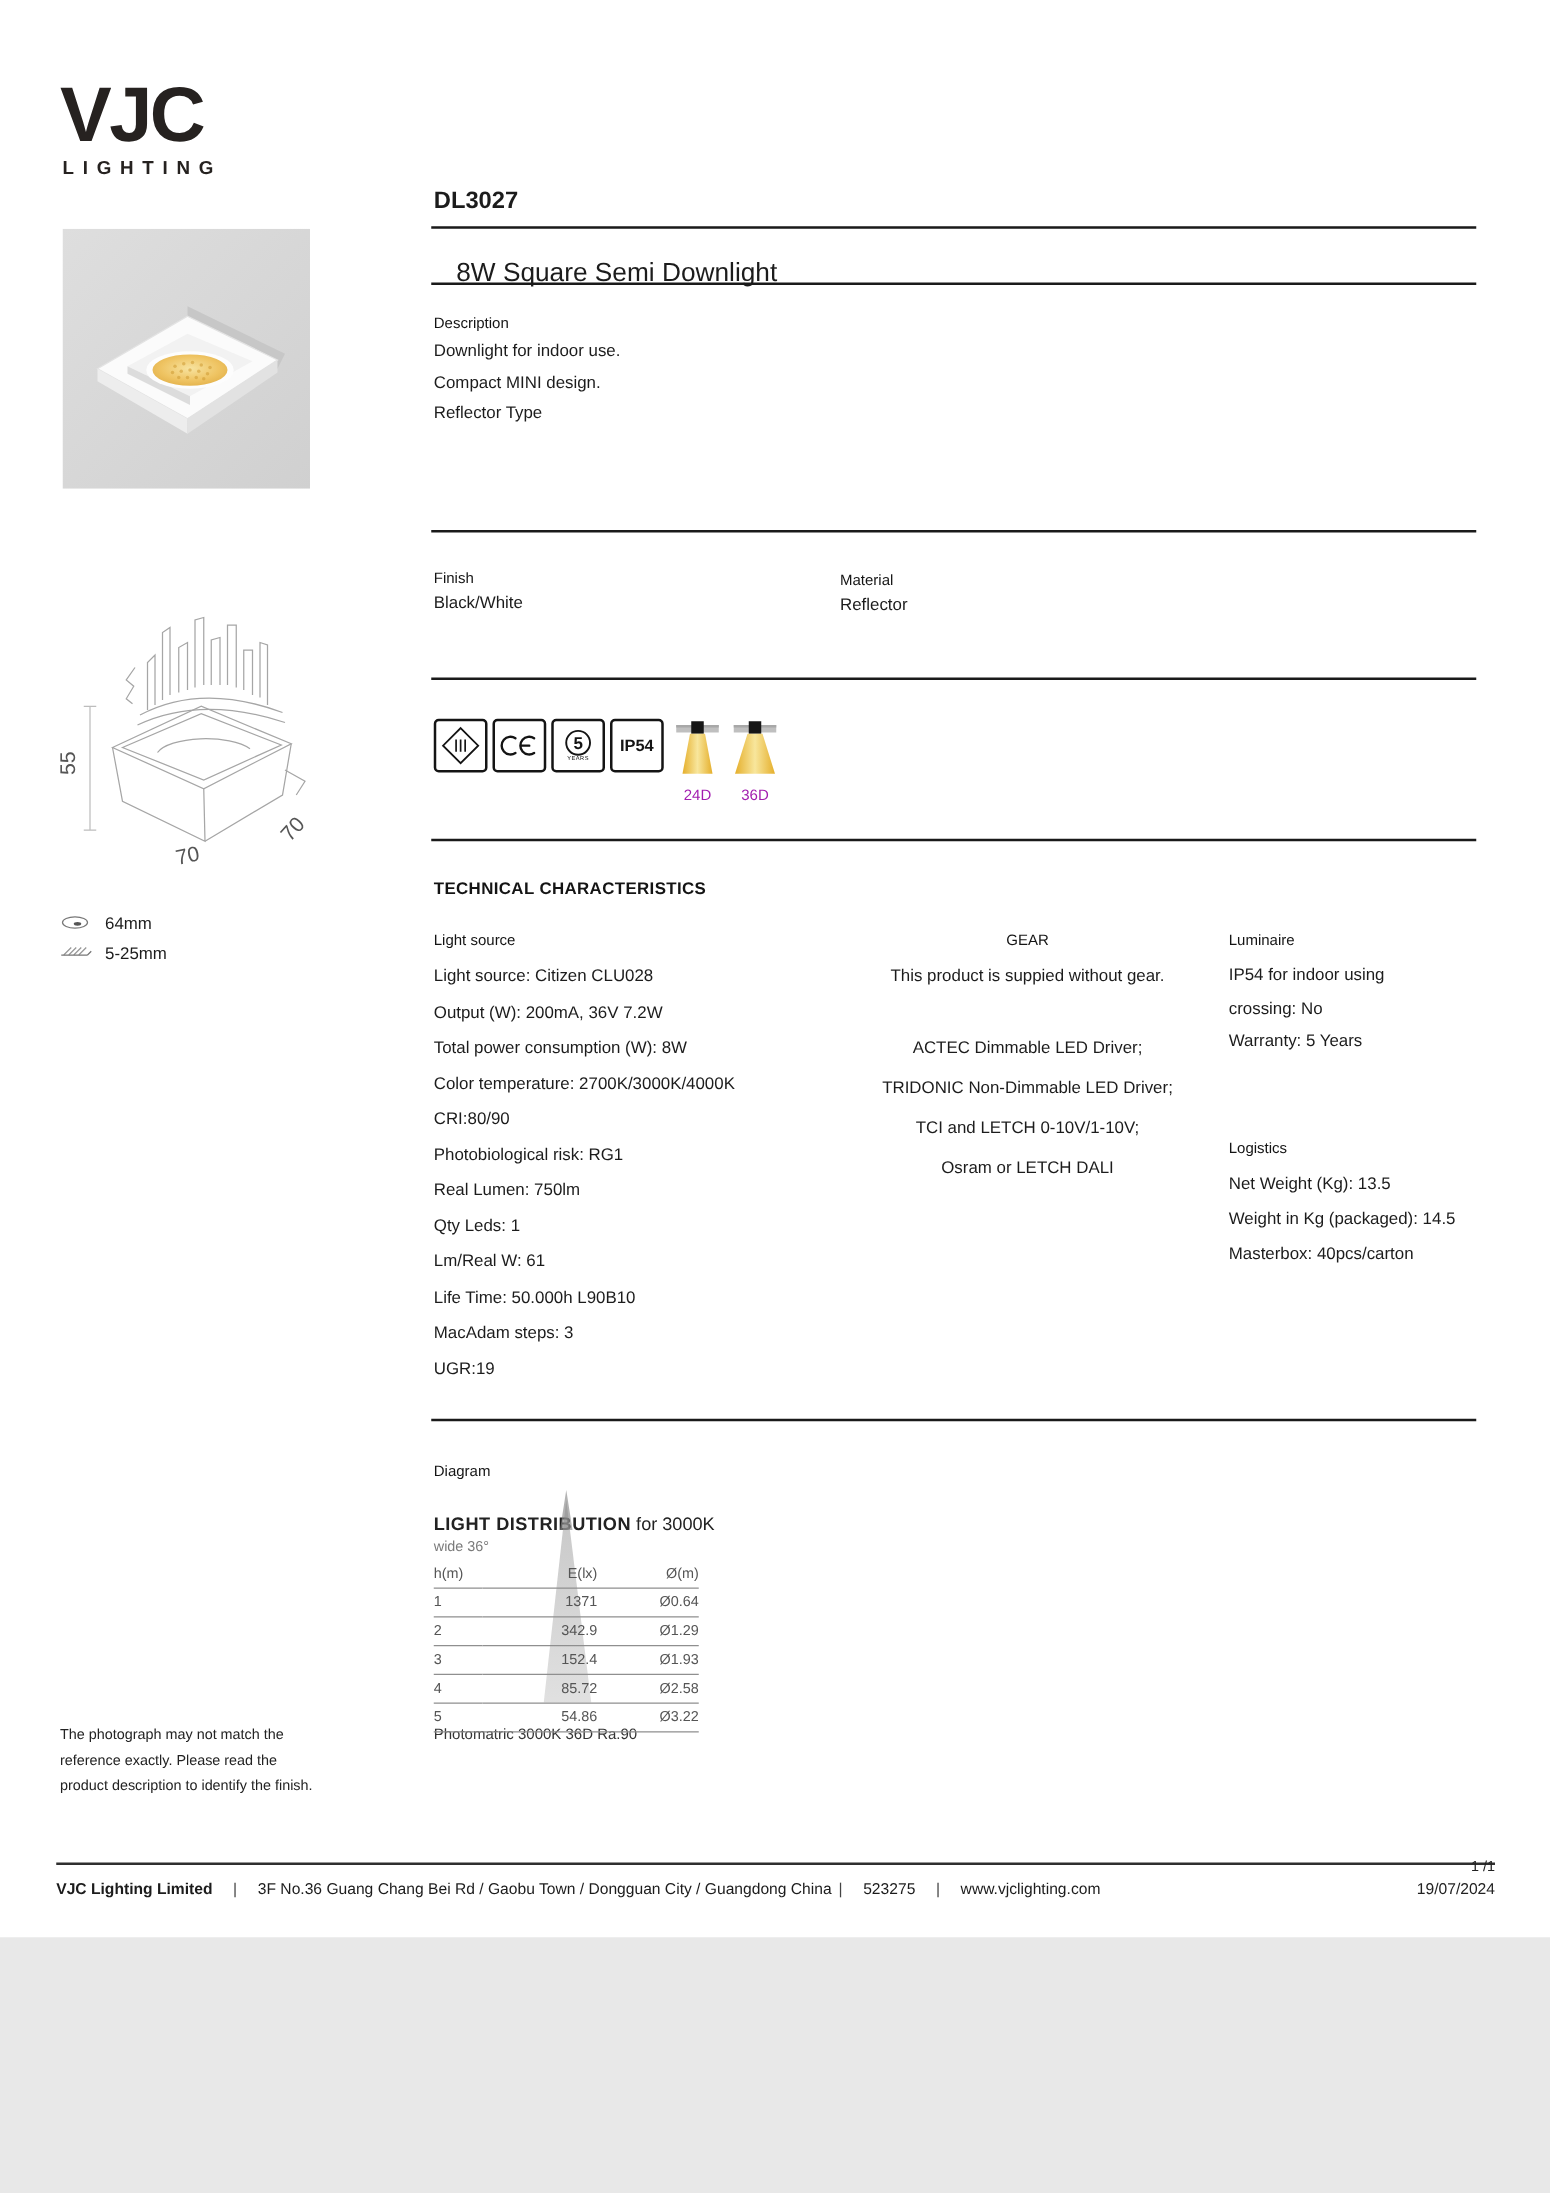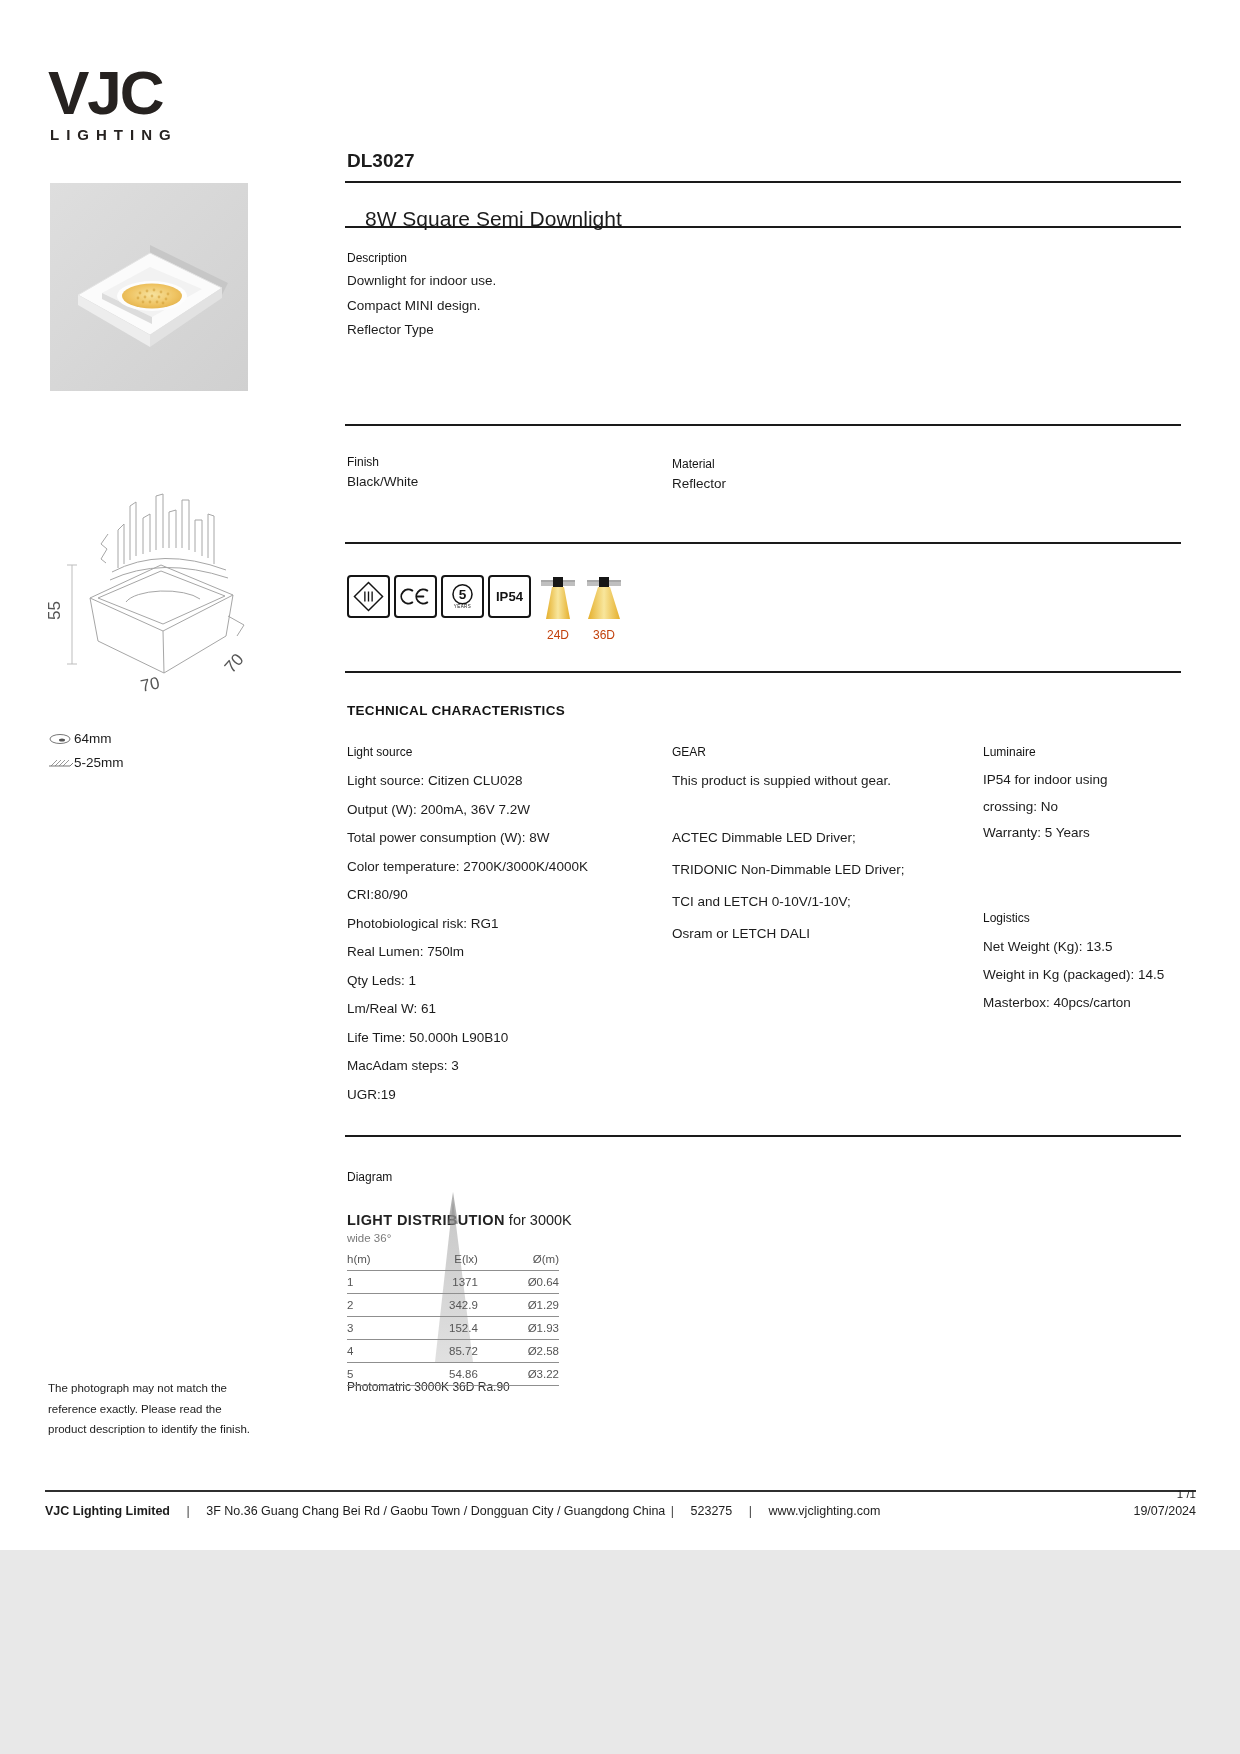--- a/index.html
+++ b/index.html
@@ -10,21 +10,21 @@
   }
   .abs{position:absolute;}
 
   
   .logo-word{left:48px;top:62px;font-size:62px;font-weight:800;letter-spacing:-2px;color:#262220;line-height:1;}
   .logo-sub{left:50px;top:126px;font-size:15px;font-weight:600;letter-spacing:7px;color:#262220;}
 
   
   .photo{left:50px;top:183px;width:198px;height:208px;}
   .dim-drawing{left:46px;top:468px;width:228px;height:232px;}
-  .cutout-row{left:48px;display:flex;align-items:center;font-size:13.5px;color:#1c1c1c;}
+  .cutout-row{left:48px;display:flex;gap:10px;font-size:13.5px;color:#1c1c1c;}
   .cutout-row.r1{top:731px;}
   .cutout-row.r2{top:755px;}
 
   
   .model{left:347px;top:150px;font-size:19px;font-weight:700;text-align:right;}
   .rule{left:345px;width:836px;height:2px;background:#1a1a1a;}
   .rule.r1{top:181px;}
   .rule.r2{top:226px;}
   .rule.r3{top:424px;height:2px;}
   .rule.r4{top:542px;}
@@ -38,28 +38,28 @@
   .material{left:672px;top:457px;}
   .kv .val{margin-top:5px;font-size:13.5px;}
 
   
   .icons-row{left:347px;top:575px;display:flex;gap:4px;}
   .cert-box{width:43px;height:43px;border:2px solid #141414;border-radius:4px;box-sizing:border-box;
     display:flex;align-items:center;justify-content:center;background:#fff;}
   .beam{position:absolute;top:575px;width:36px;text-align:center;}
   .beam.b1{left:540px;}
   .beam.b2{left:586px;}
-  .beam-label{margin-top:3px;font-size:12px;color:#c2410c;text-align:center;}
+  .beam-label{margin-top:3px;font-size:12px;color:#a21caf;text-align:center;}
 
   
   .tech-h{left:347px;top:703px;font-size:13.5px;font-weight:700;letter-spacing:.3px;}
   .col{line-height:28.5px;font-size:13.5px;}
   .col .sec-h{line-height:normal;margin-bottom:8px;}
   .light-col{left:347px;top:745px;width:300px;}
-  .gear-col{left:672px;top:745px;width:300px;}
+  .gear-col{left:672px;top:745px;width:300px;text-align:center;}
   .gear-col .drivers{margin-top:26px;line-height:32px;}
   .lum-col{left:983px;top:745px;width:215px;line-height:26.5px;}
   .log-col{left:983px;top:911px;width:215px;line-height:28px;}
 
   
   .diag-h{left:347px;top:1170px;}
   .ld-title{left:347px;top:1212px;font-size:14.5px;color:#222;}
   .ld-title b{font-weight:700;letter-spacing:.4px;}
   .ld-sub{left:347px;top:1232px;font-size:11.5px;color:#7a7a7a;}
   .ld-table{left:347px;top:1248px;width:212px;border-collapse:collapse;font-size:11.5px;color:#555;position:absolute;z-index:2;}

